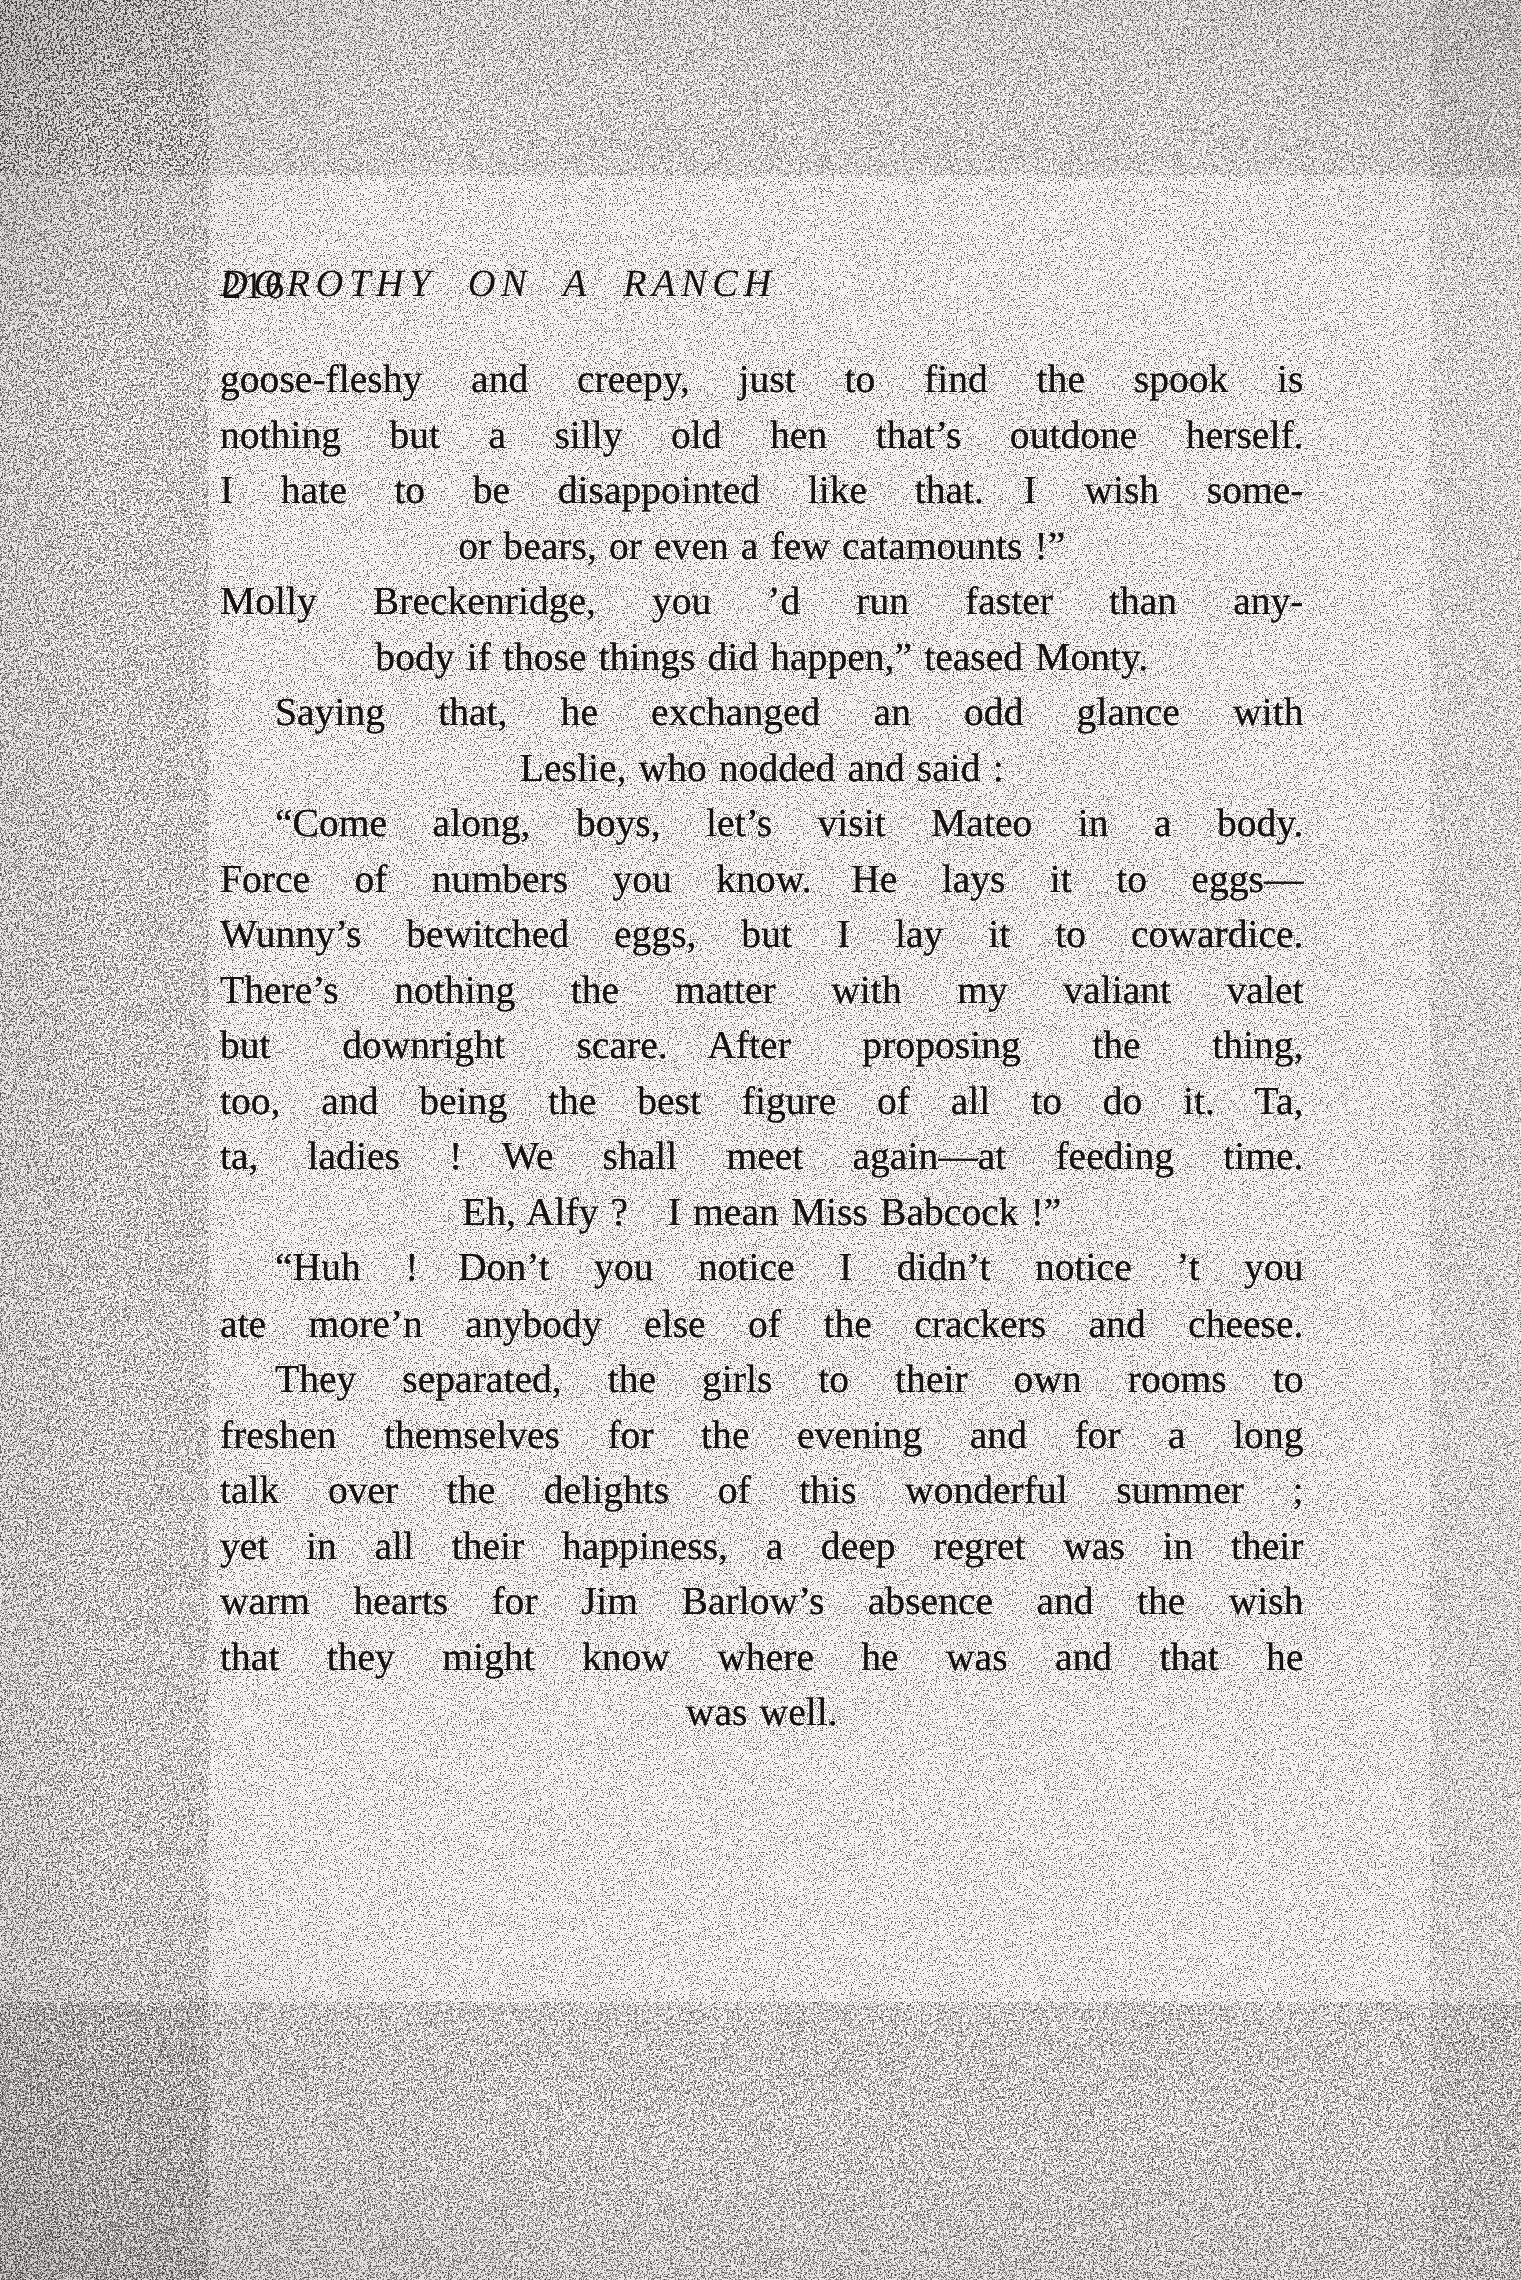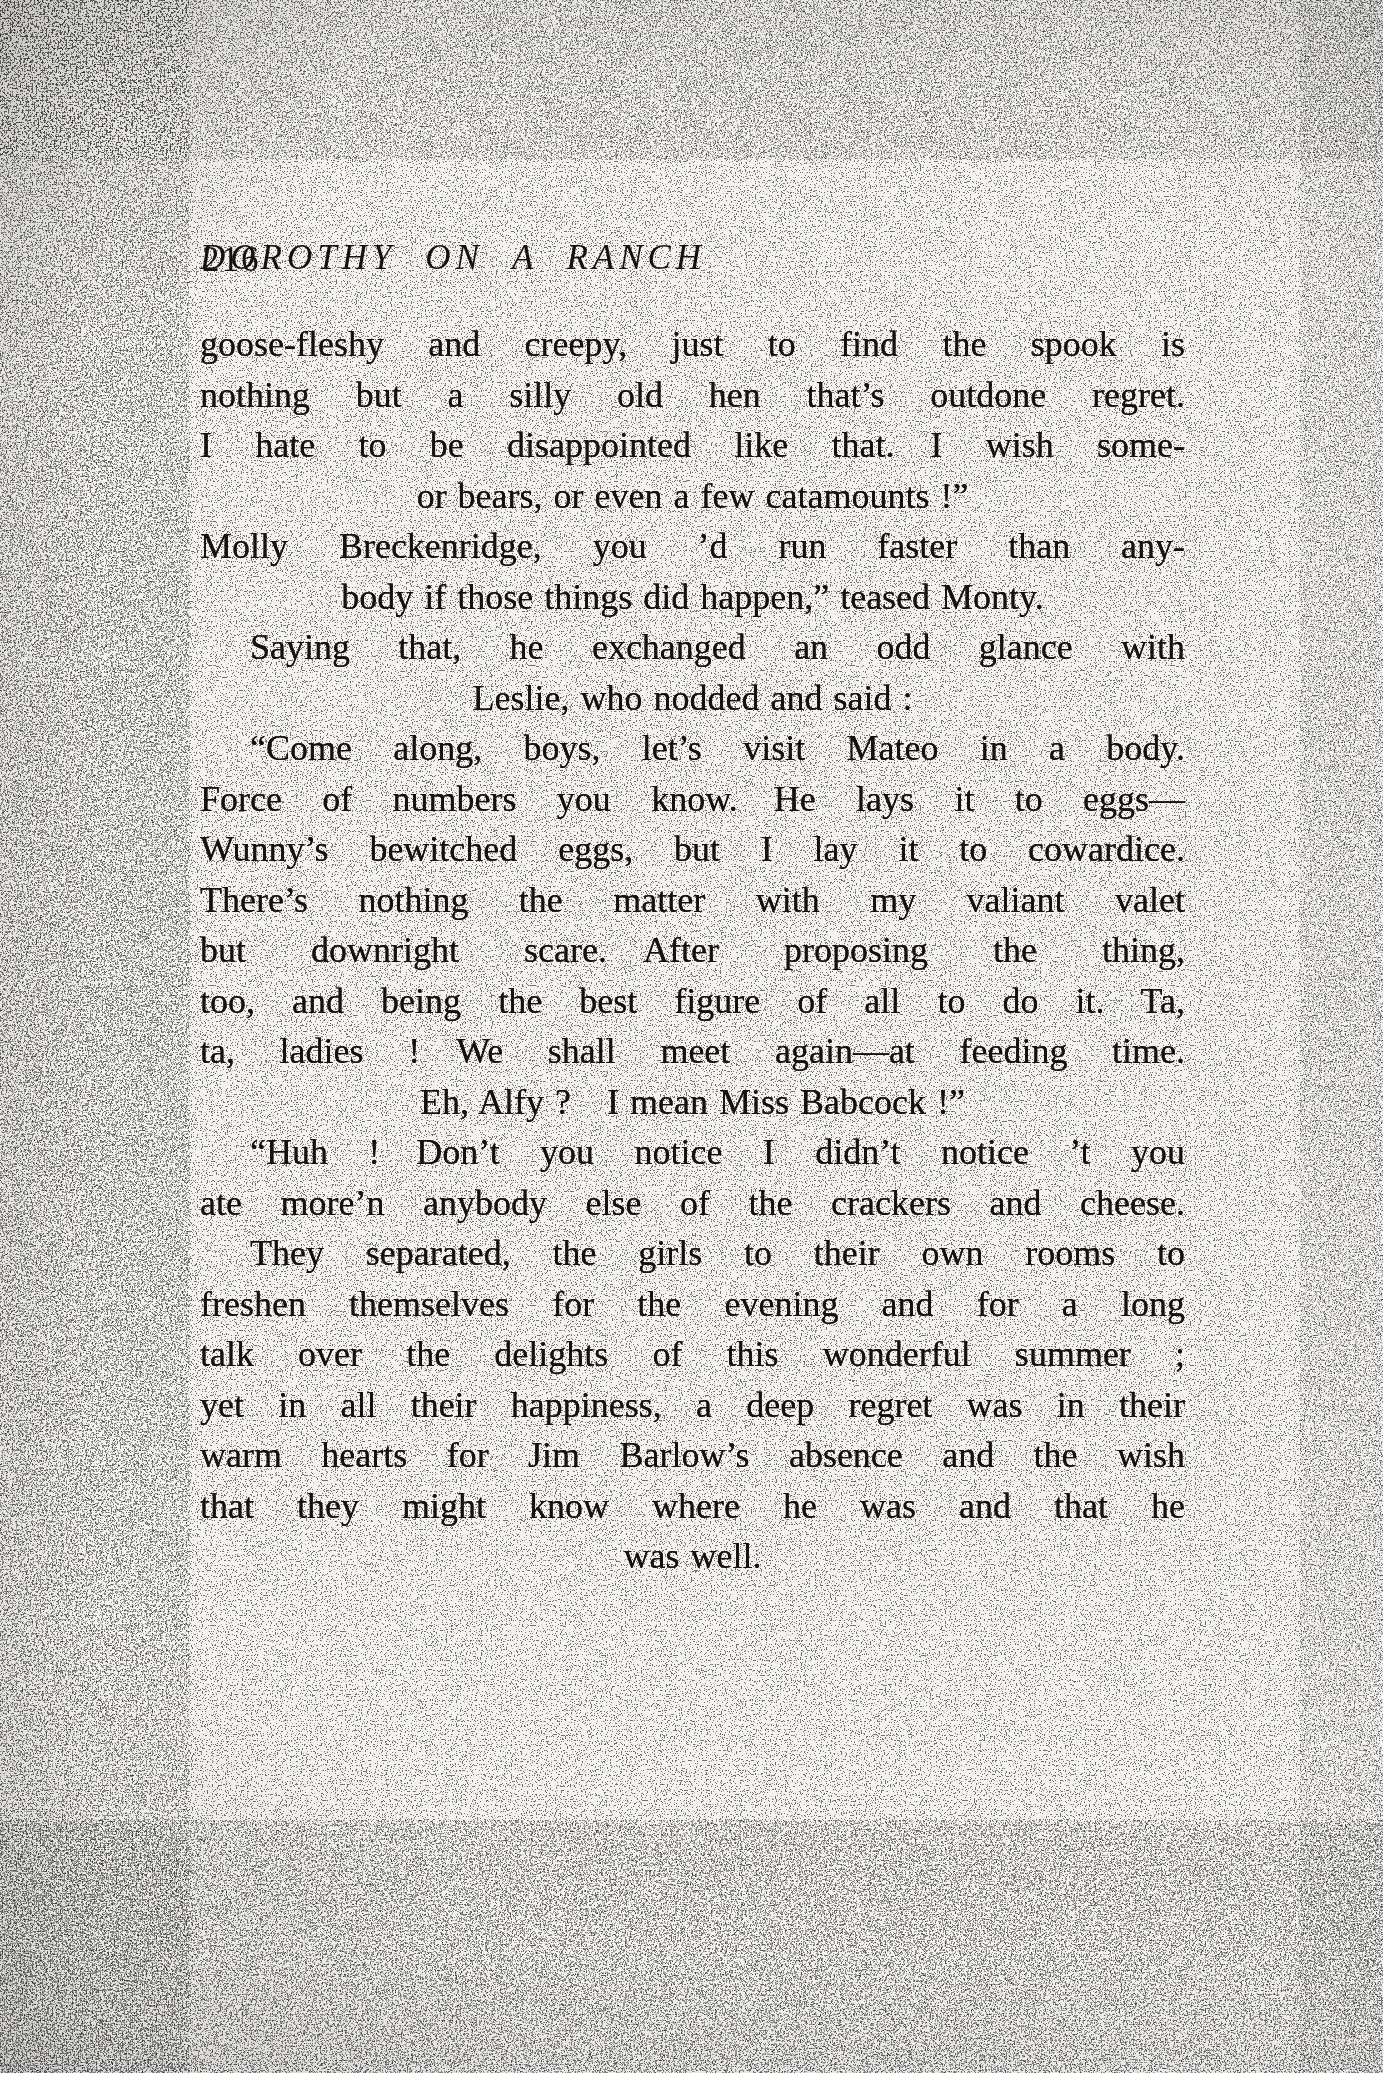--- a/index.html
+++ b/index.html
@@ -84,21 +84,21 @@
 
 <div class="page">
 
   <div class="running-header">
     <span class="page-number">216</span>
     <div class="running-title">DOROTHY ON A RANCH</div>
   </div>
 
   <div class="text-block">
     <div class="line j">goose-fleshy and creepy, just to find the spook is</div>
-    <div class="line j">nothing but a silly old hen that’s outdone regret.</div>
+    <div class="line j">nothing but a silly old hen that’s outdone herself.</div>
     <div class="line j">I hate to be disappointed like that. I wish some-</div>
     <div class="line">or bears, or even a few catamounts !”</div>
     <div class="line j">Molly Breckenridge, you ’d run faster than any-</div>
     <div class="line">body if those things did happen,” teased Monty.</div>
     <div class="line j i">Saying that, he exchanged an odd glance with</div>
     <div class="line">Leslie, who nodded and said :</div>
     <div class="line j i">“Come along, boys, let’s visit Mateo in a body.</div>
     <div class="line j">Force of numbers you know. He lays it to eggs—</div>
     <div class="line j">Wunny’s bewitched eggs, but I lay it to cowardice.</div>
     <div class="line j">There’s nothing the matter with my valiant valet</div>

